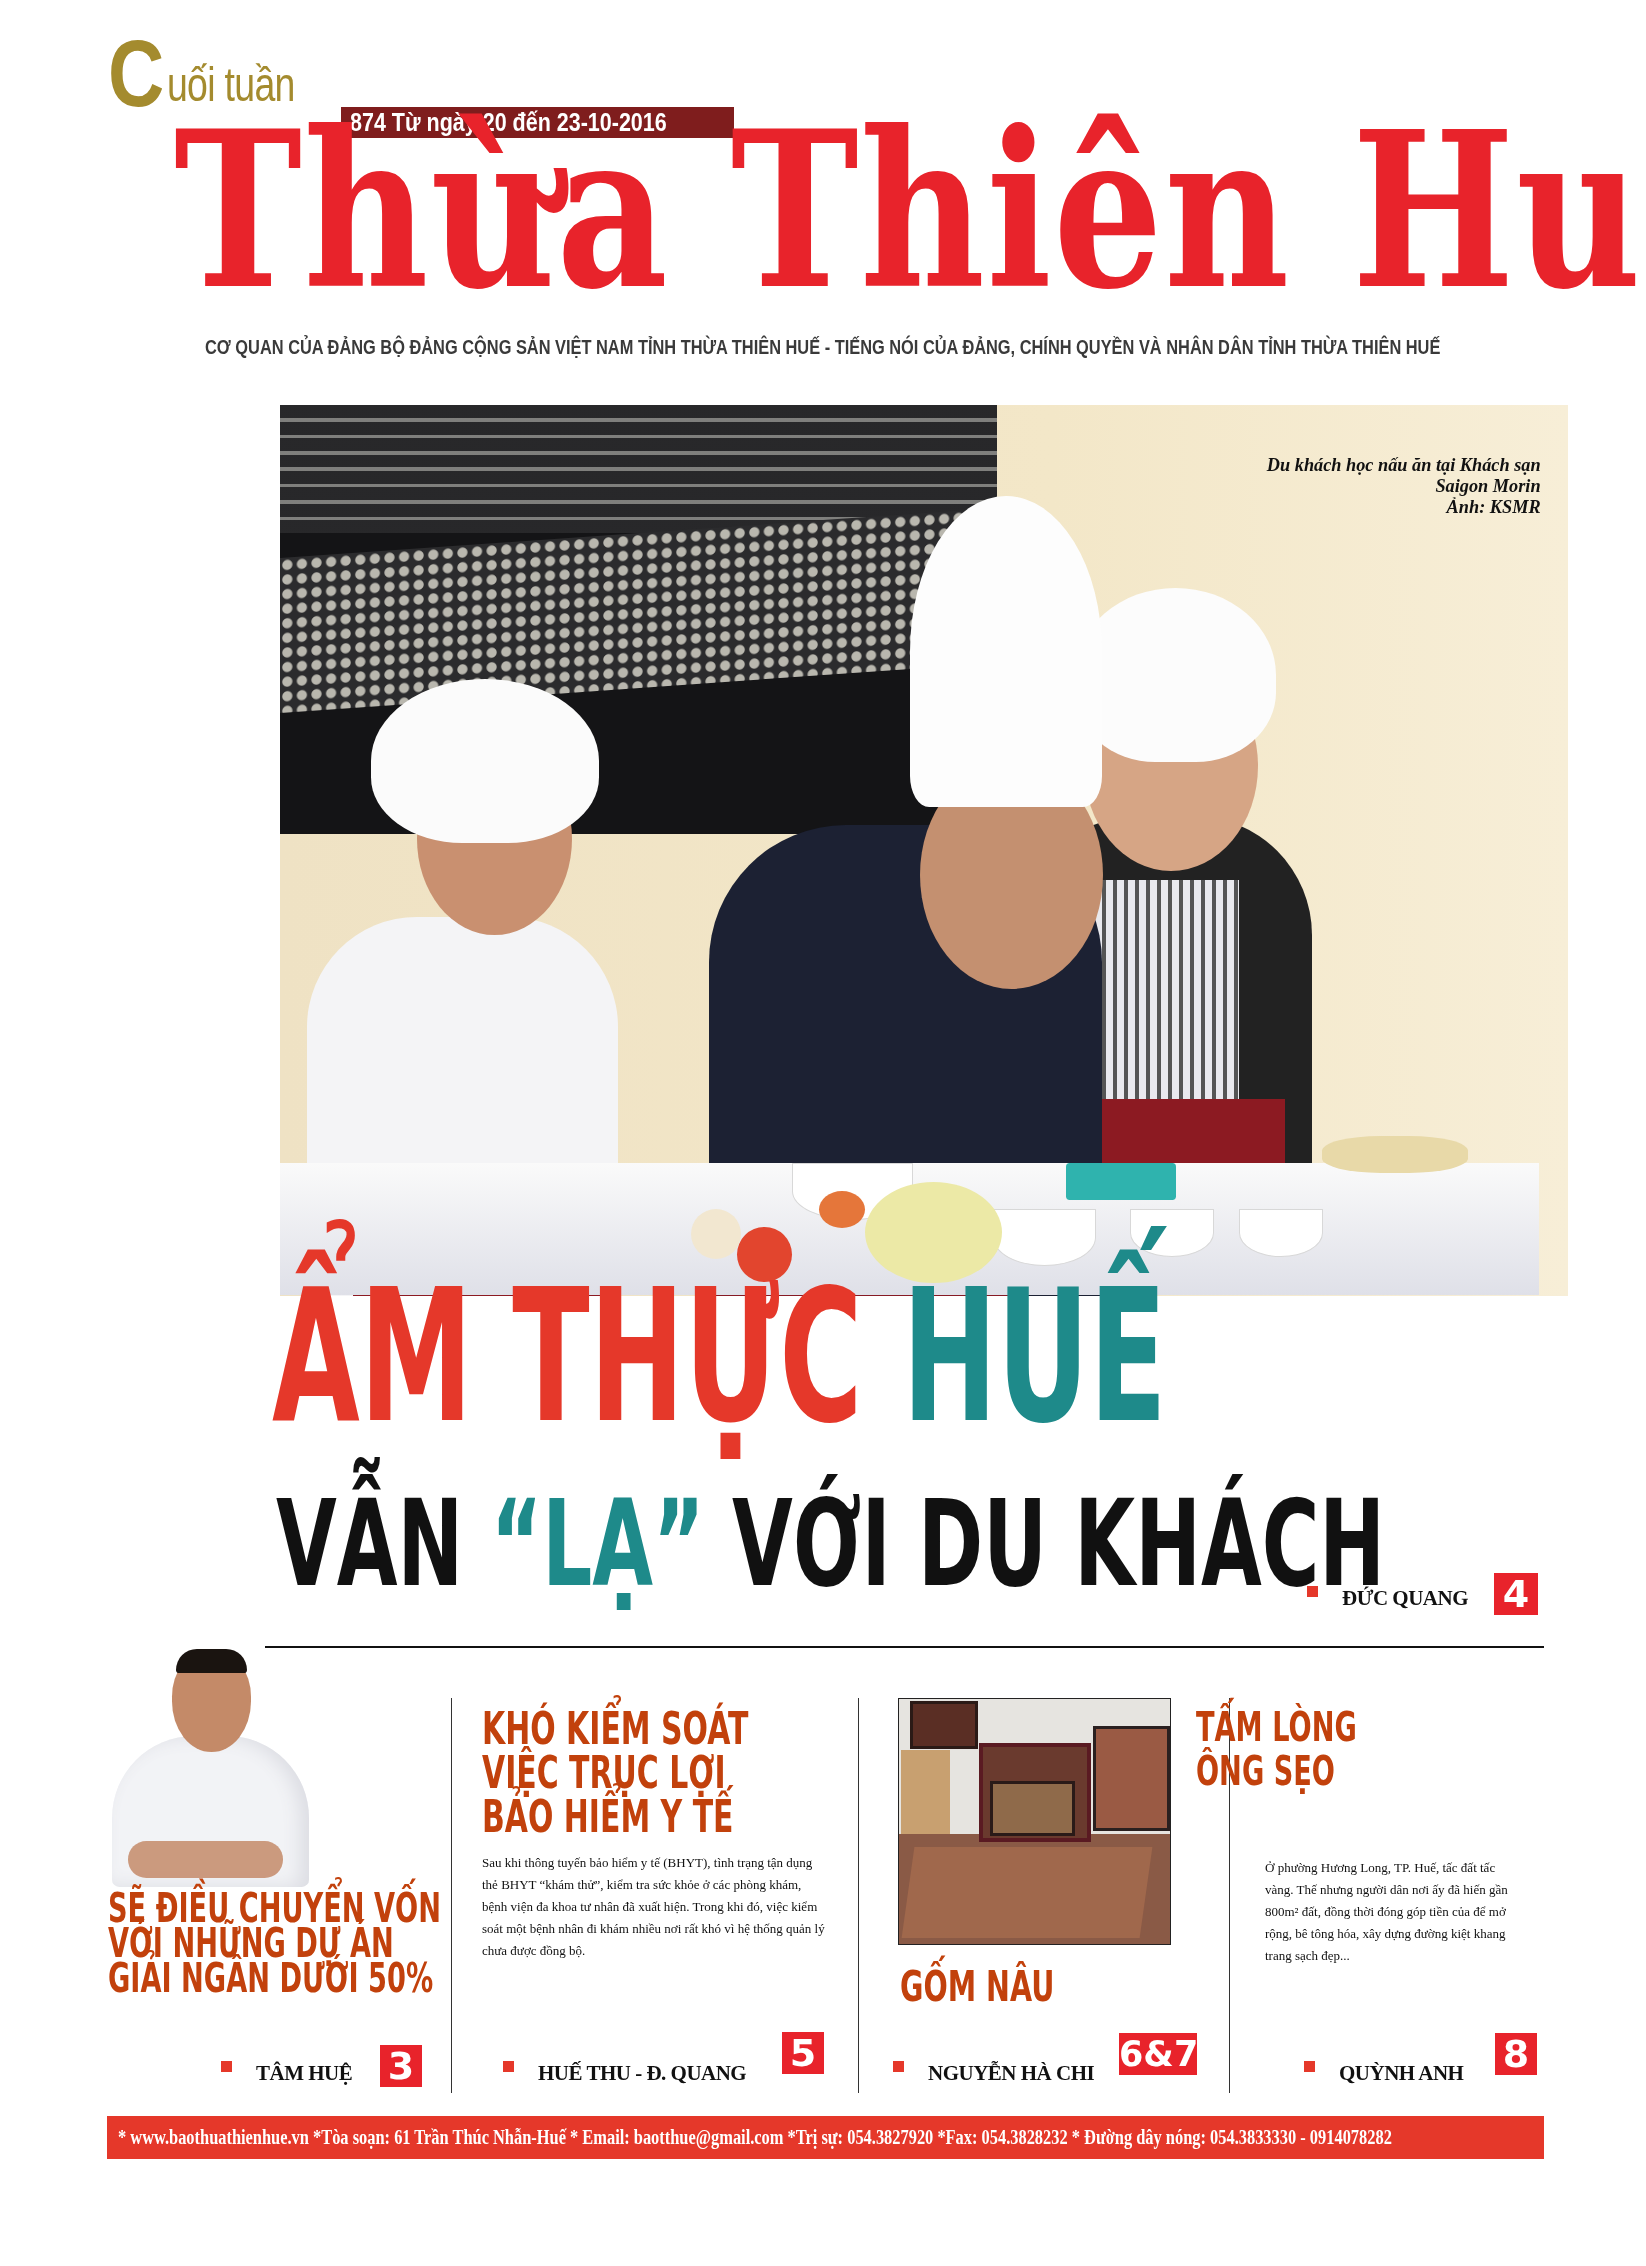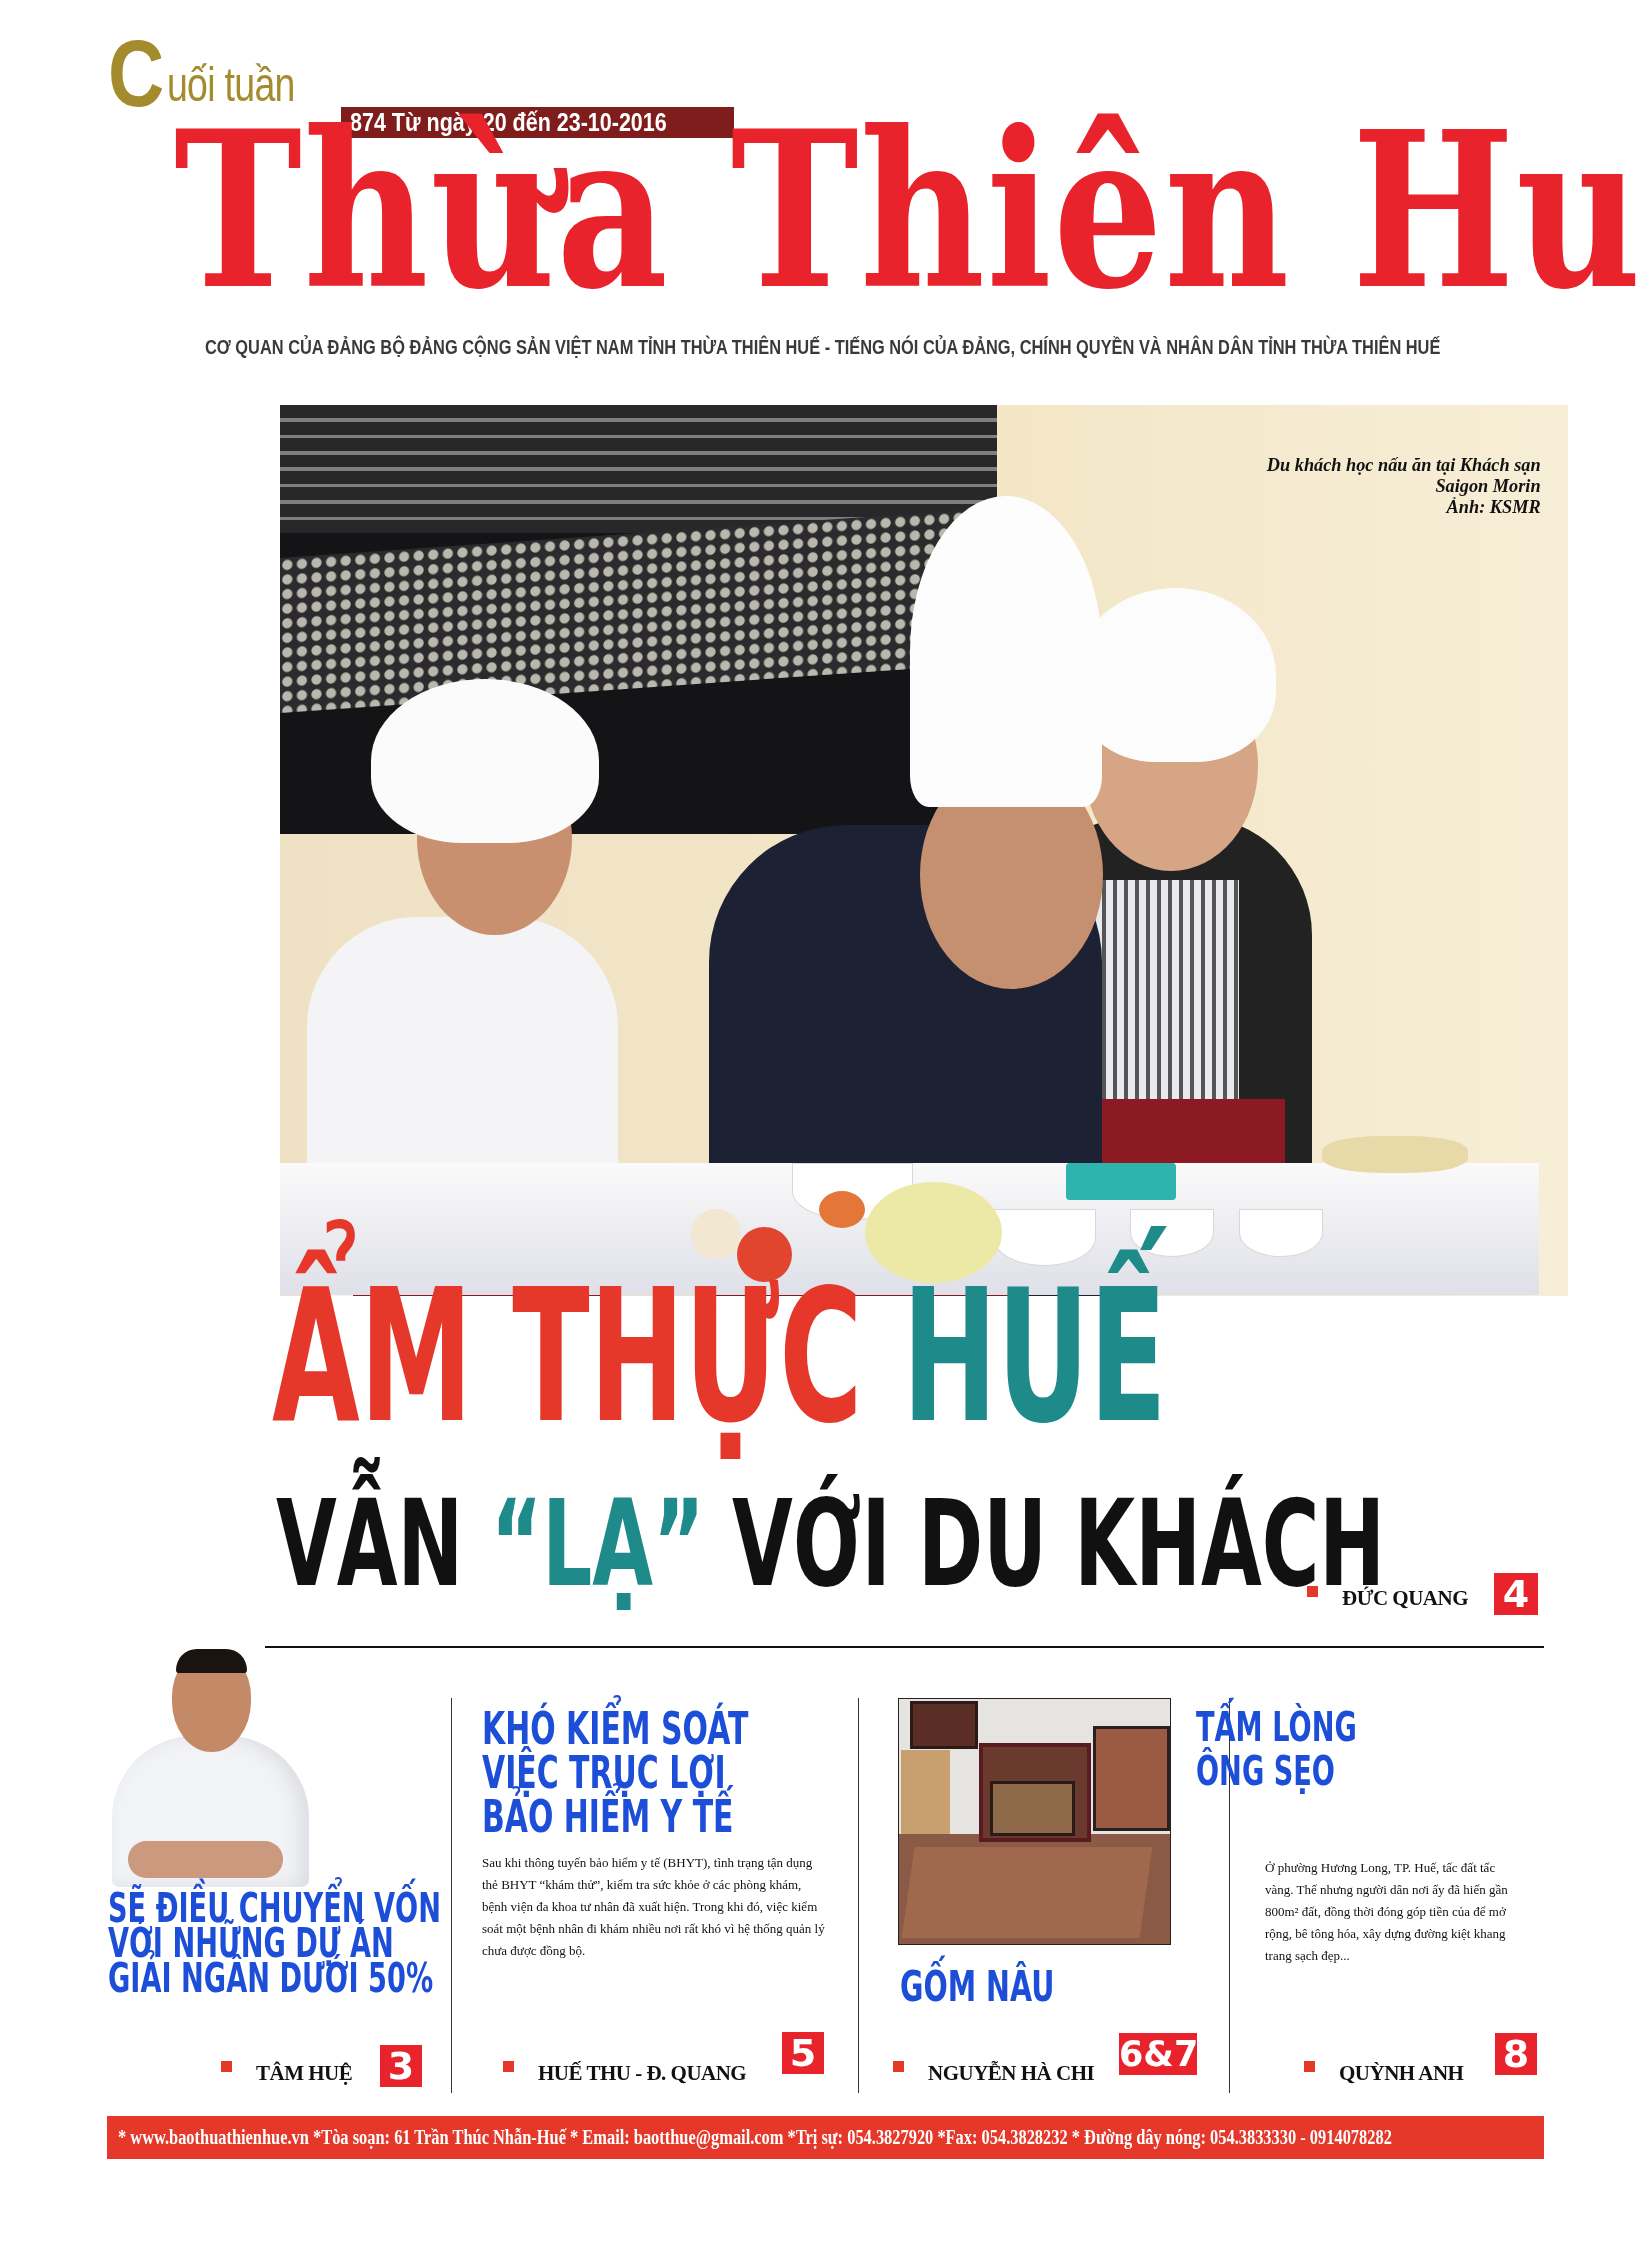--- a/index.html
+++ b/index.html
@@ -50,21 +50,21 @@
   .hl2 span.inner { display:inline-block; transform:scaleX(0.66); transform-origin:left top; }
 
   .byline { position:absolute; display:flex; align-items:flex-start; white-space:nowrap; }
   .byline .sq { width:11px; height:11px; background:#e5382a; margin-right:24px; }
   .byline .name { font-family:"Liberation Serif", serif; font-weight:bold; font-size:21px; color:#111; letter-spacing:-0.5px; }
   .pagebox { position:absolute; background:#e8232b; color:#fff; font-family:"DejaVu Sans", sans-serif; font-weight:bold; font-size:38px; line-height:42px; text-align:center; height:42px; }
 
   .rule { left:265px; top:1646px; width:1279px; height:1.8px; background:#111; }
   .vrule { position:absolute; width:0.9px; background:#333; top:1698px; height:395px; }
 
-  .teaser-title { position:absolute; font-family:"DejaVu Sans", sans-serif; font-weight:bold; color:#1d4ed8; white-space:nowrap; }
+  .teaser-title { position:absolute; font-family:"DejaVu Sans", sans-serif; font-weight:bold; color:#c2410c; white-space:nowrap; }
   .teaser-title span.inner { display:inline-block; transform:scaleX(0.68); transform-origin:left top; }
   .teaser-body { position:absolute; font-family:"Liberation Serif", serif; font-size:13px; line-height:22px; color:#111; }
 
   
   .man { left:110px; top:1649px; width:201px; height:238px; }
   .man .shirt { position:absolute; left:1.8px; top:87px; width:197px; height:151px; background:#f2f3f6; border-radius:82px 82px 7.3px 7.3px; box-shadow: inset -9.1px 0 18.3px #dcdde3; }
   .man .face { position:absolute; left:62px; top:1.8px; width:79px; height:101px; background:#c48a68; border-radius:45% 45% 50% 50%; }
   .man .hair { position:absolute; left:66px; top:0px; width:71px; height:24px; background:#1a1410; border-radius:37px 37px 5.5px 5.5px; }
   .man .arms { position:absolute; left:18.3px; top:192px; width:155px; height:37px; background:#c48a68; border-radius:18.3px; opacity:.85; }
 

